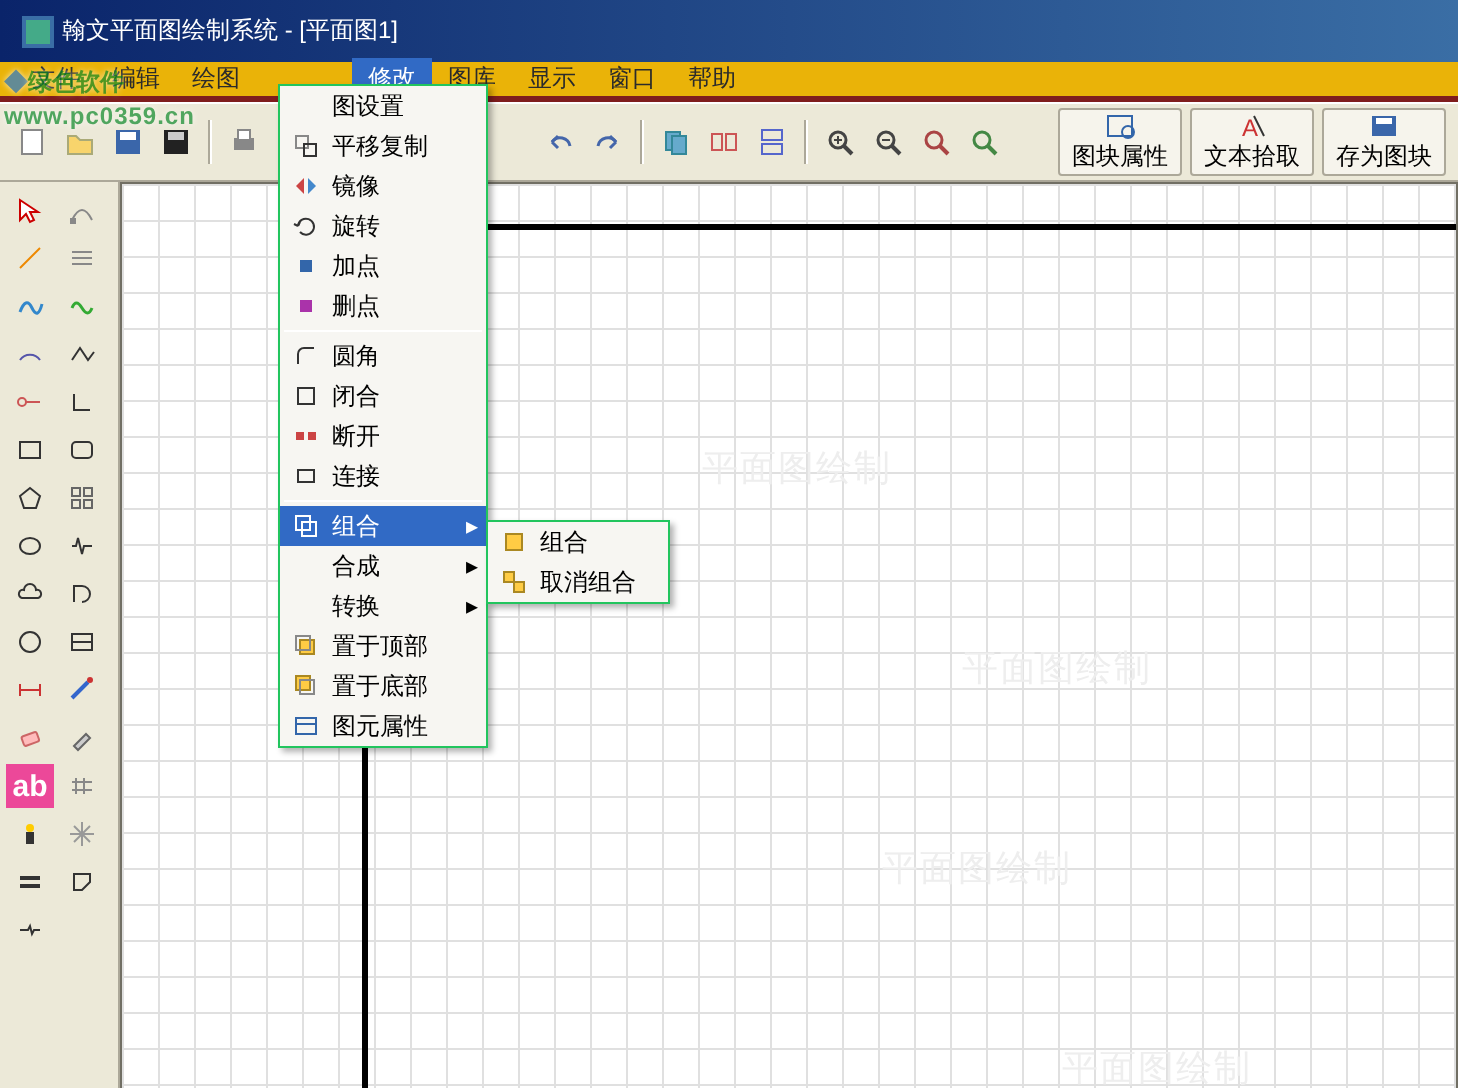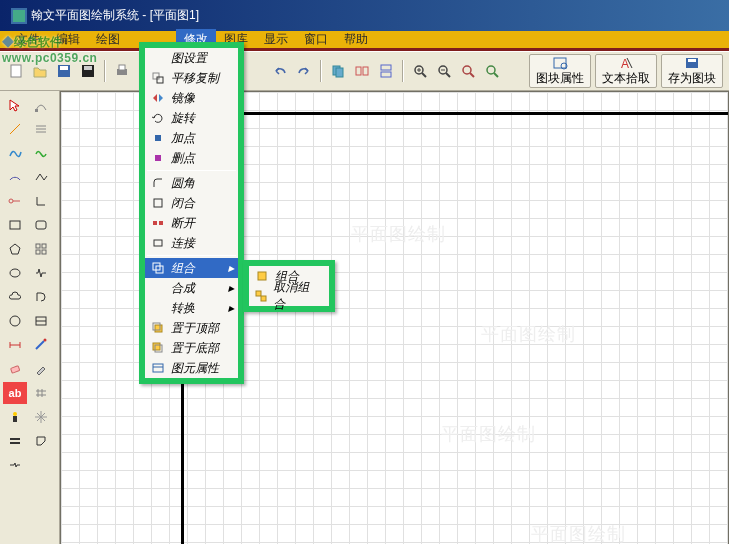--- a/index.html
+++ b/index.html
@@ -28,21 +28,21 @@
   linear-gradient(to bottom, #e0e0e0 1px, transparent 1px);
   background-size: 18px 18px;
 }
 .grid::before { content:""; position:absolute; inset:0; background-image:
   linear-gradient(to right, #f3f3f3 1px, transparent 1px),
   linear-gradient(to bottom, #f3f3f3 1px, transparent 1px);
   background-size: 4.5px 4.5px; z-index:-1;}
 .shape-border { position:absolute; border: 3px solid #000; border-bottom:none; border-right:none; top:20px; left:120px; width:600px; height: 500px; }
 .wm { position:absolute; color:#eee; font-size:18px; letter-spacing:1px;text-align:center; }
 
-.dropdown { position:absolute; background:#f7f6f2; border:6px solid #22c55e; box-shadow: 2px 2px 3px rgba(0,0,0,0.3); font-style: italic; }
+.dropdown { position:absolute; background:#f7f6f2; border:1px solid #22c55e; box-shadow: 2px 2px 3px rgba(0,0,0,0.3); }
 .dd1 { left:139px; top:42px; width:105px; }
 .dd2 { left:243px; top:260px; width:92px; }
 .dd-row { display:flex; align-items:center; height:20px; padding: 0 12px 0 4px; position:relative; }
 .dd-row.hover { background:#316ac5; color:#fff; }
 .dd-ico { width:18px; height:16px; margin-right:4px; display:inline-flex; align-items:center; justify-content:center; }
 .dd-arrow { position:absolute; right:4px; }
 .dd-sep { height:1px; background:#aca899; margin:2px 2px; border-bottom:1px solid #fff; }
 
 .watermark-logo { position:absolute; top:28px; left:2px; opacity:0.7; pointer-events:none; font-size:20px; font-weight:bold; color:#0f8a2c; text-shadow: 0 0 3px #fff; font-family: Arial; }
 .watermark-logo .o { color:#2b7bd1; }
@@ -327,21 +327,21 @@
     <span class="lbtn">
         <svg width="14" height="14">
           <rect x="3" y="5" width="8" height="5" rx="1" fill="#fbb" stroke="#c66" transform="rotate(-20 7 7)"></rect>
         </svg>
       </span>
     <span class="lbtn">
         <svg width="14" height="14">
           <path d="M3 11l6-6 2 2-6 6z" fill="#ccc" stroke="#666"></path>
         </svg>
       </span>
-    <span class="lbtn" style="background:#ef4444;color:#fff;font-size:11px;font-weight:bold;display:flex;align-items:center;justify-content:center;">ab</span>
+    <span class="lbtn" style="background:#ec4899;color:#fff;font-size:15px;font-weight:bold;display:flex;align-items:center;justify-content:center;">ab</span>
     <span class="lbtn">
         <svg width="14" height="14">
           <path d="M2 5l10 0M2 9l10 0M4 3l0 8M8 3l0 8" stroke="#888"></path>
         </svg>
       </span>
     <span class="lbtn">
         <svg width="14" height="14">
           <circle cx="7" cy="4" r="2" fill="#fc0"></circle>
           <rect x="5" y="6" width="4" height="6" fill="#333"></rect>
         </svg>

